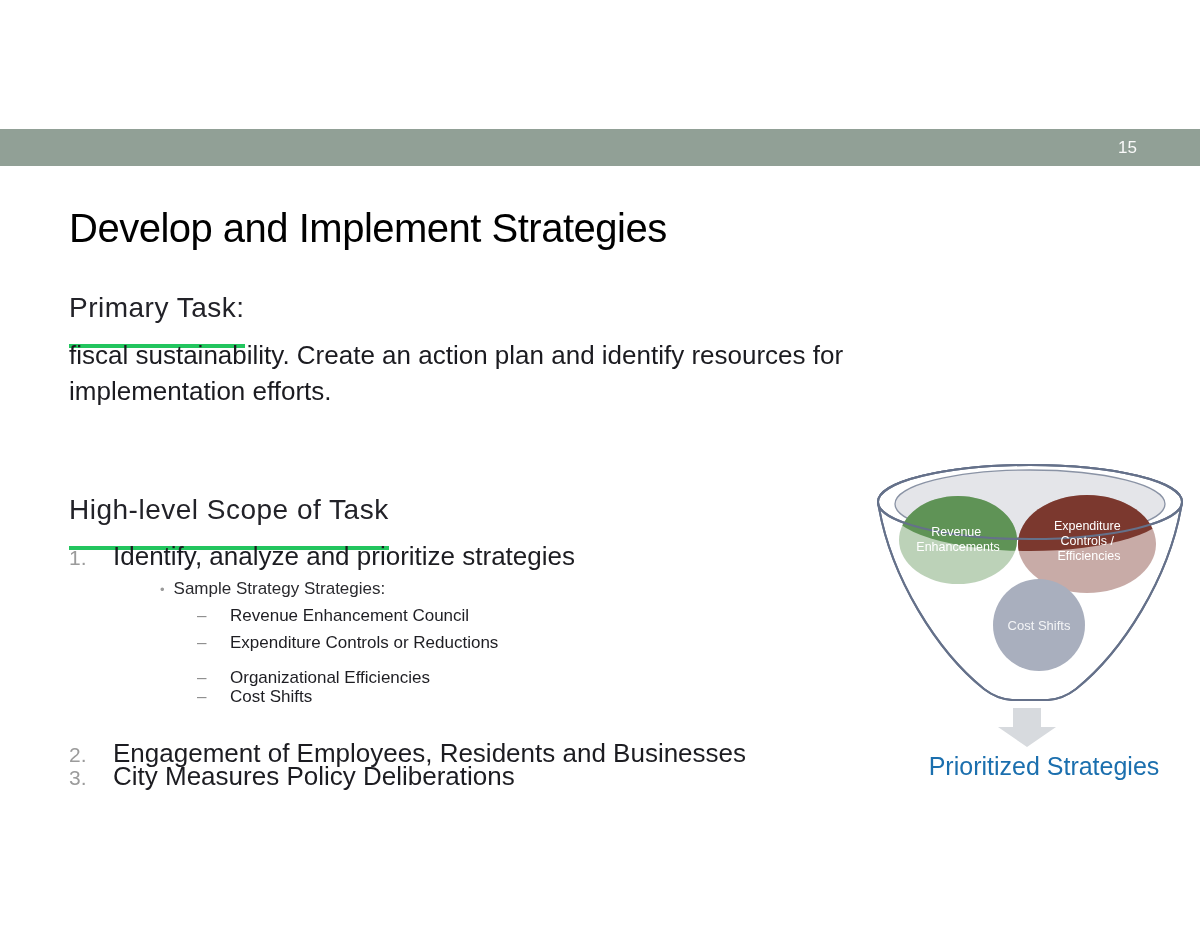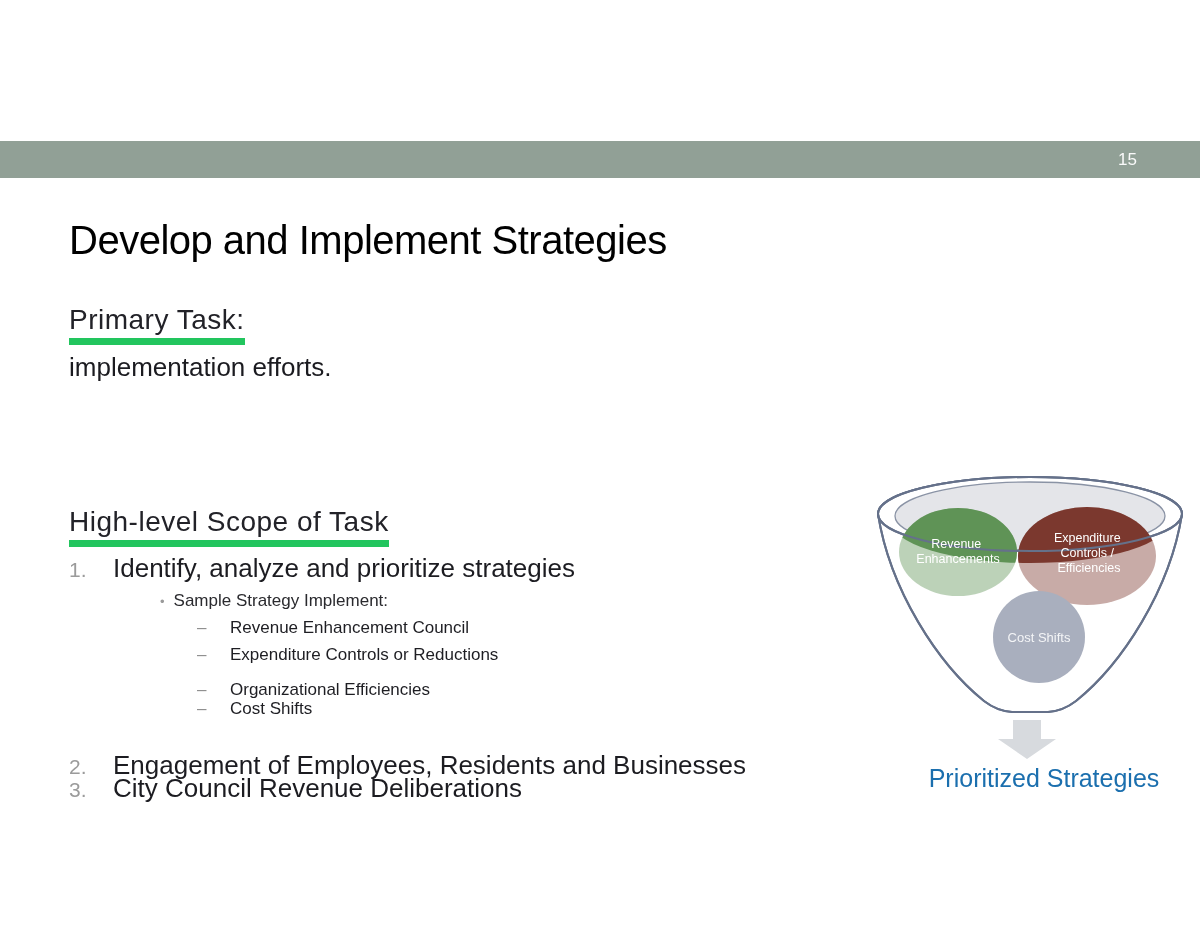--- a/index.html
+++ b/index.html
@@ -1,38 +1,38 @@
 <!DOCTYPE html>
 <html><head>
 <meta charset="utf-8">
 <style>
   * { margin: 0; padding: 0; box-sizing: border-box; }
   html, body { width: 1200px; height: 927px; background: #ffffff; overflow: hidden; }
   body { font-family: "Liberation Sans", sans-serif; position: relative; }
 
-  .slide { position: absolute; left: 0; top: 16px; width: 1200px; height: 807px; background: #ffffff; }
+  .slide { position: absolute; left: 0; top: 4px; width: 1200px; height: 807px; background: #ffffff; }
 
   .header-bar {
     position: absolute; left: 0; top: 125px; width: 1200px; height: 37px;
     background: #91a096;
   }
   .page-number {
     position: absolute; right: 63px; top: 0; height: 37px; line-height: 37px;
     color: #fafafa; font-size: 17px;
   }
 
   .slide-title {
     position: absolute; left: 69px; top: 202px;
     font-size: 40px; color: #000000; letter-spacing: -0.5px; white-space: nowrap;
   }
 
   .section-heading {
     position: absolute; left: 69px;
     font-size: 28px; color: #222228; letter-spacing: 0.5px;
-    border-bottom: 7px solid #22c55e; padding-bottom: 2px; white-space: nowrap;
+    border-bottom: 4px solid #22c55e; padding-bottom: 20px; white-space: nowrap;
   }
   .primary-heading { top: 288px; }
   .scope-heading { top: 490px; }
 
   .body-paragraph {
     position: absolute; left: 69px; top: 333px;
     font-size: 26px; color: #1b1b20; line-height: 36px;
   }
   .body-paragraph .line { white-space: nowrap; }
 
@@ -75,51 +75,52 @@
 
   <div class="header-bar">
     <span class="page-number">15</span>
   </div>
 
   <div class="slide-title">Develop and Implement Strategies</div>
 
   <div class="section-heading primary-heading">Primary Task:</div>
 
   <div class="body-paragraph">
+    <div class="line">fiscal sustainability. Create an action plan and identify resources for</div>
     <div class="line">implementation efforts.</div>
   </div>
 
   <div class="section-heading scope-heading">High-level Scope of Task</div>
 
   <div class="list-row main-item item-1">
     <span class="num">1.</span><span>Identify, analyze and prioritize strategies</span>
   </div>
 
   <div class="list-row sub-bullet">
-    <span class="dot">•</span><span>Sample Strategy Implement:</span>
+    <span class="dot">•</span><span>Sample Strategy Strategies:</span>
   </div>
 
   <div class="list-row dash-item dash-1">
     <span class="dash">–</span><span>Revenue Enhancement Council</span>
   </div>
   <div class="list-row dash-item dash-2">
     <span class="dash">–</span><span>Expenditure Controls or Reductions</span>
   </div>
   <div class="list-row dash-item dash-3">
     <span class="dash">–</span><span>Organizational Efficiencies</span>
   </div>
   <div class="list-row dash-item dash-4">
     <span class="dash">–</span><span>Cost Shifts</span>
   </div>
 
   <div class="list-row main-item item-2">
     <span class="num">2.</span><span>Engagement of Employees, Residents and Businesses</span>
   </div>
   <div class="list-row main-item item-3">
-    <span class="num">3.</span><span>City Council Revenue Deliberations</span>
+    <span class="num">3.</span><span>City Measures Policy Deliberations</span>
   </div>
 
   <div class="funnel-wrap">
     <svg width="316" height="300" viewBox="0 0 316 300">
       <defs>
         <clipPath id="surfaceClip">
           <ellipse cx="158" cy="52" rx="140" ry="43"></ellipse>
         </clipPath>
       </defs>
 

